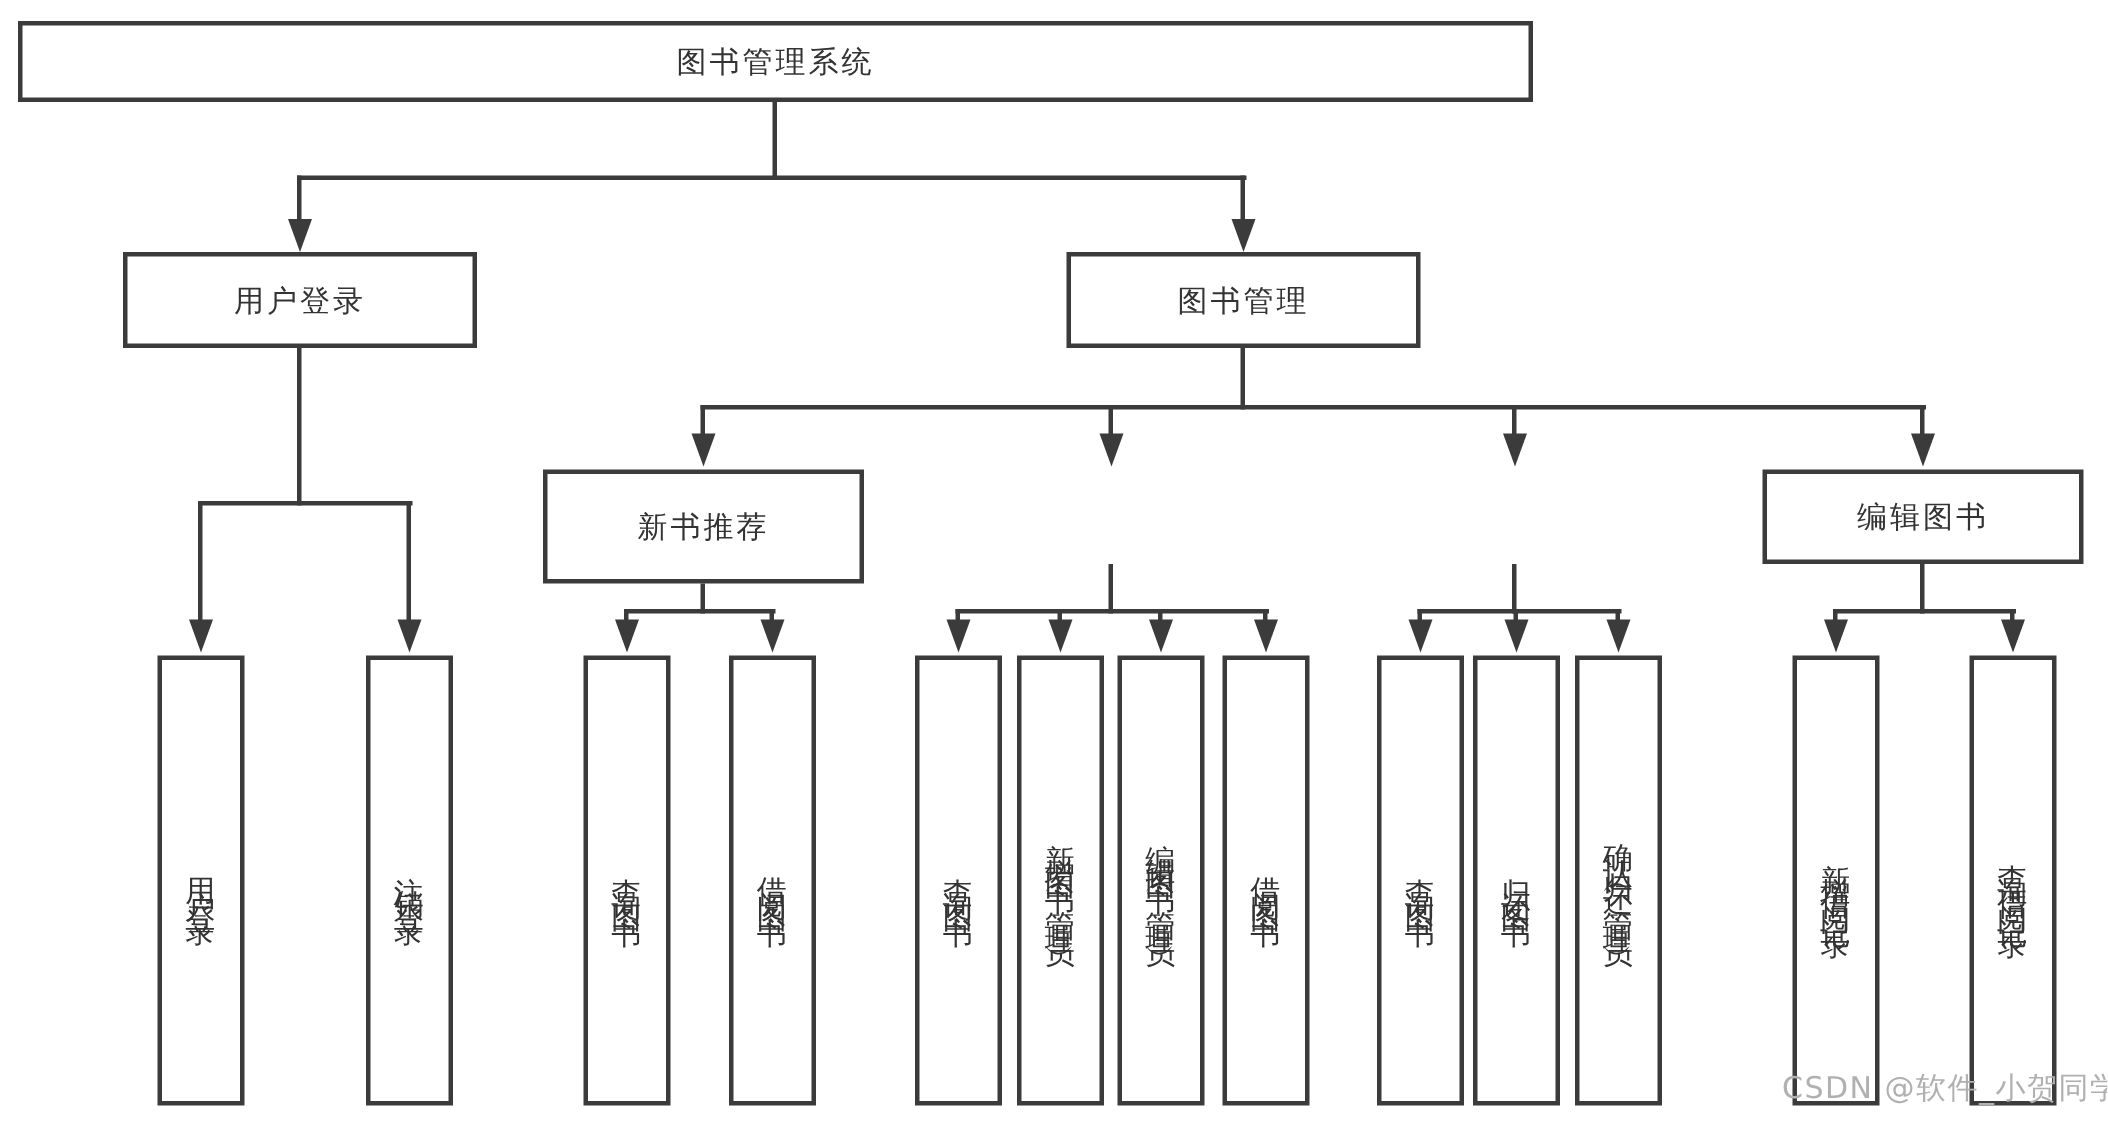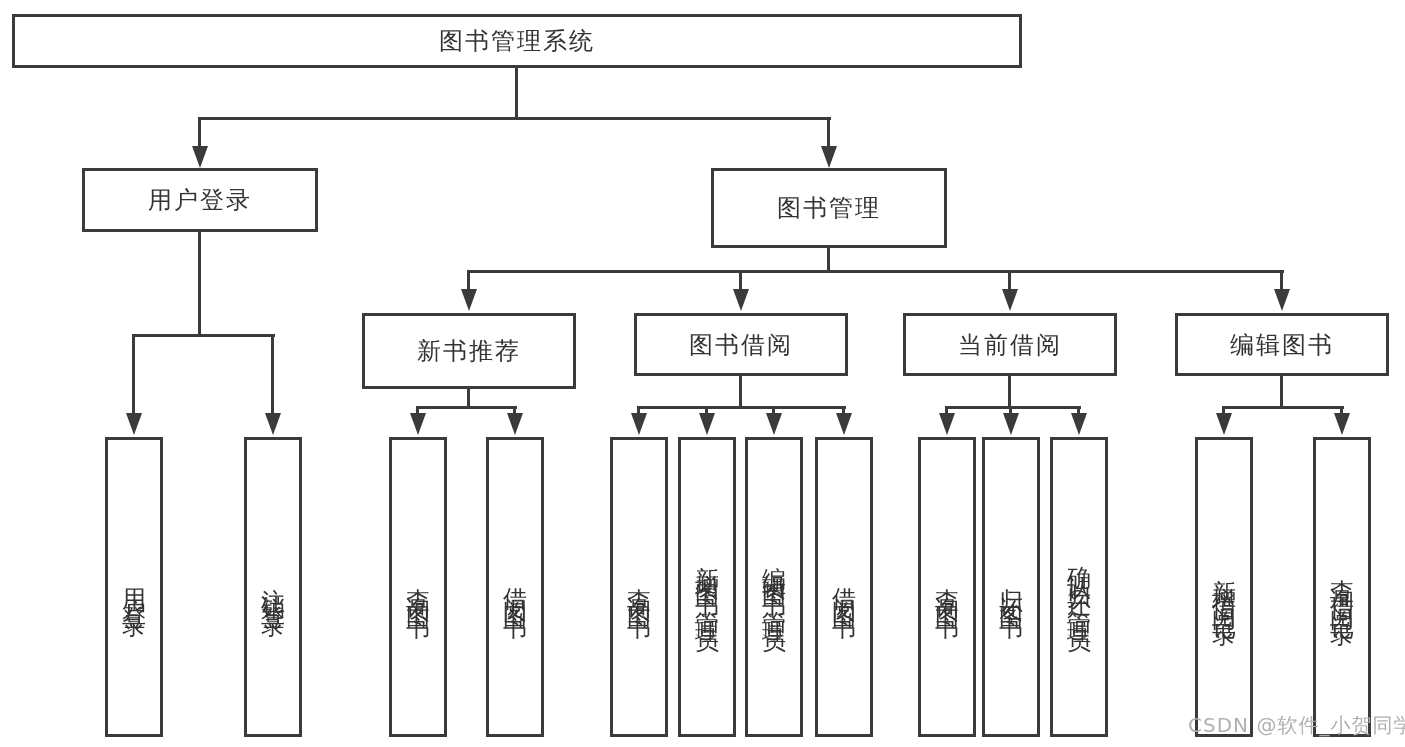--- a/index.html
+++ b/index.html
@@ -4,21 +4,21 @@
 <style>
   html,body{margin:0;padding:0;background:#ffffff;}
   .canvas{
     position:relative;width:1405px;height:747px;background:var(--background,#ffffff);
     font-family:"DejaVu Sans","Liberation Sans",sans-serif;overflow:hidden;
   }
   .box{
     position:absolute;box-sizing:border-box;background:#ffffff;
     border:3px solid var(--border,#3b3b3b);
     display:flex;align-items:center;justify-content:center;
-    color:var(--text,#333333);font-size:24px;z-index:2;
+    color:var(--text,#333333);font-size:20px;z-index:2;
   }
   .h{letter-spacing:2px;}
   .leaf{
     writing-mode:vertical-rl;text-orientation:mixed;
     letter-spacing:9px;line-height:1;
   }
   .hline,.vline{position:absolute;background:var(--line,#3b3b3b);z-index:1;}
   .hline{height:3px;}
   .vline{width:3px;}
   .arrow{
@@ -32,25 +32,23 @@
   }
 </style>
 </head>
 <body>
 
 <div class="canvas">
 
   <div class="box h" style="left:12px;top:14px;width:1010px;height:54px">图书管理系统</div>
 
   <div class="box h" style="left:82px;top:168px;width:236px;height:64px">用户登录</div>
-  <div class="box h" style="left:711px;top:168px;width:236px;height:80px">图书管理</div>
+  <div class="box h" style="left:711px;top:168px;width:236px;height:64px">图书管理</div>
 
   <div class="box h" style="left:362px;top:313px;width:214px;height:76px">新书推荐</div>
-  <div class="box h" style="left:634px;top:313px;width:214px;height:63px">图书借阅</div>
-  <div class="box h" style="left:903px;top:313px;width:214px;height:63px">当前借阅</div>
   <div class="box h" style="left:1175px;top:313px;width:214px;height:63px">编辑图书</div>
 
   <div class="box leaf" style="left:105px;top:437px;width:58px;height:300px">用户登录</div>
   <div class="box leaf" style="left:244px;top:437px;width:58px;height:300px">注销登录</div>
 
   <div class="box leaf" style="left:389px;top:437px;width:58px;height:300px">查询图书</div>
   <div class="box leaf" style="left:486px;top:437px;width:58px;height:300px">借阅图书</div>
 
   <div class="box leaf" style="left:610px;top:437px;width:58px;height:300px">查询图书</div>
   <div class="box leaf" style="left:678px;top:437px;width:58px;height:300px">新增图书（管理员）</div>

